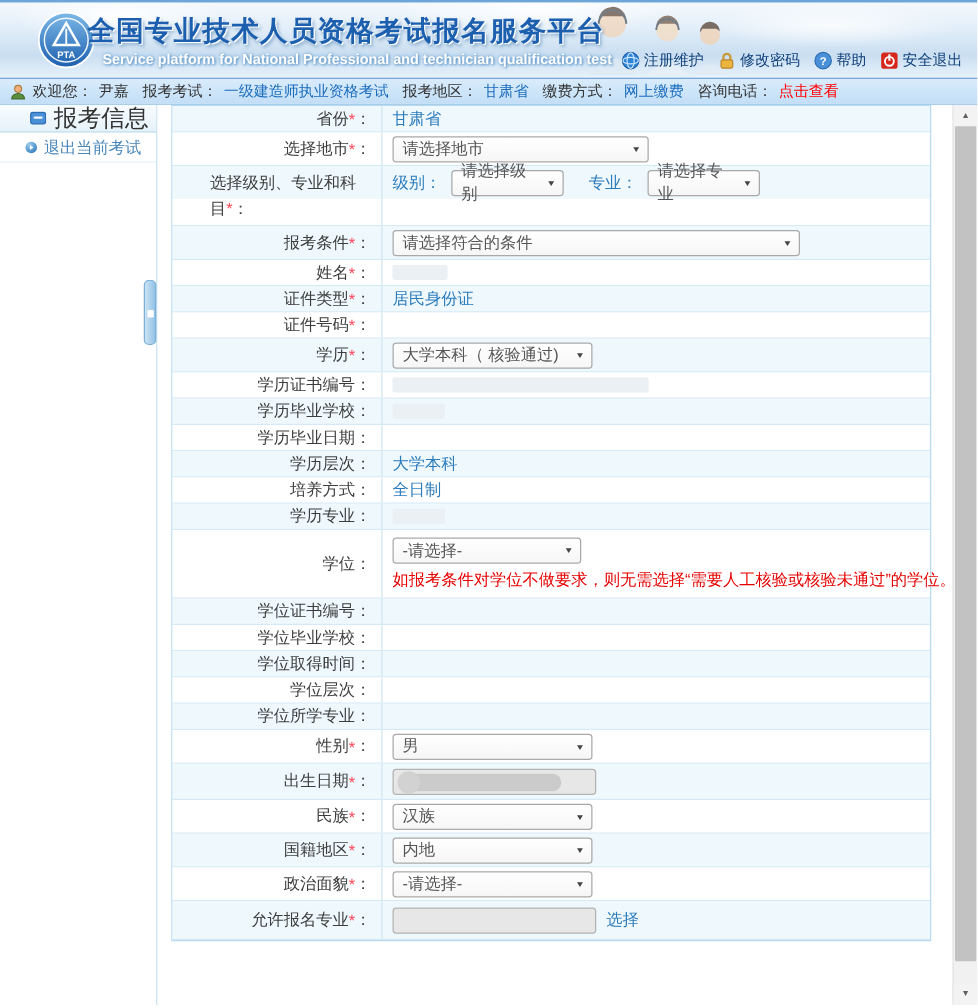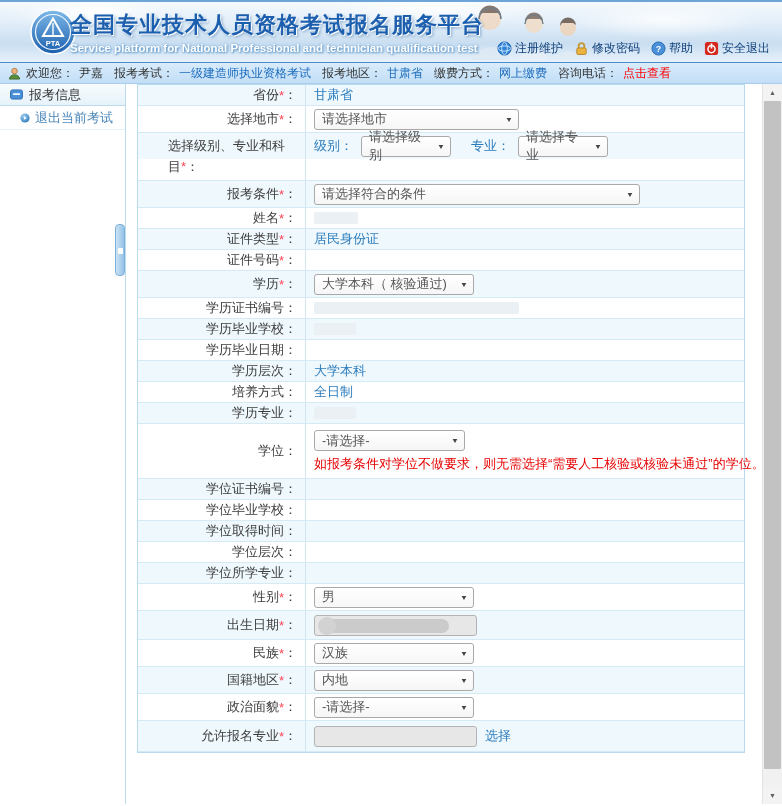--- a/index.html
+++ b/index.html
@@ -11,37 +11,37 @@
     background:linear-gradient(180deg,#f4f9fd 0%,#e2eef9 35%,#c9def1 70%,#e7f2fb 100%);}
   .header::before{content:"";position:absolute;inset:0;
     background:radial-gradient(120px 28px at 12% 18%,rgba(255,255,255,.95),rgba(255,255,255,0) 70%),
                radial-gradient(160px 30px at 55% 8%,rgba(255,255,255,.9),rgba(255,255,255,0) 70%),
                radial-gradient(140px 26px at 85% 30%,rgba(255,255,255,.8),rgba(255,255,255,0) 70%);}
   .logo{position:absolute;left:30px;top:7px;width:46px;height:46px;}
   .brand{position:absolute;left:70px;top:8px;white-space:nowrap;}
   .brand-title{font-size:22px;font-weight:bold;color:#1c5fae;letter-spacing:1px;
     text-shadow:1px 1px 0 #fff,2px 2px 3px rgba(70,120,170,.55);}
   .brand-sub{margin-top:2px;font-size:11.5px;font-weight:bold;color:#fff;
-    text-shadow:0 0 3px #6aa0cf,1px 1px 2px #5b93c6;}
+    text-shadow:0 0 3px #6aa0cf,1px 1px 2px #5b93c6;margin-left:12px;}
   .people{position:absolute;right:196px;top:0;}
   .hlinks{position:absolute;right:12px;bottom:5px;display:flex;align-items:center;gap:11px;
     font-size:12px;color:#10407a;z-index:3;}
   .hlink{display:flex;align-items:center;gap:3px;cursor:pointer;white-space:nowrap;}
 
   
   .userbar{height:22px;display:flex;align-items:center;gap:5px;padding-left:8px;font-size:12px;color:#333;
     background:linear-gradient(#d9ecfc,#c2def6);border-top:1px solid #4d8cc8;border-bottom:1px solid #a9cdeb;white-space:nowrap;}
   .ub-seg{margin-left:6px;}
   .ub-blue{color:#1c6dbd;}
   .ub-red{color:#fe0000;cursor:pointer;}
 
   
   .main{display:flex;height:720px;position:relative;}
   .sidebar{width:126px;border-right:1px solid #bcdcee;position:relative;background:#fff;}
-  .sb-head{height:22px;display:flex;align-items:center;gap:6px;padding-left:10px;font-size:13px;color:#333;
+  .sb-head{height:22px;display:flex;align-items:center;gap:6px;padding-left:24px;font-size:19px;color:#333;
     background:linear-gradient(#f8fcfe,#e6f2fa);border-bottom:1px solid #bcdcee;cursor:pointer;}
   .sb-item{height:24px;display:flex;align-items:center;gap:5px;padding-left:20px;font-size:13px;color:#4a86b8;
     border-bottom:1px solid #e3f1f9;cursor:pointer;}
   .sb-handle{position:absolute;left:115px;top:140px;width:10px;height:52px;border:1px solid #7bb0da;border-radius:4px;
     background:linear-gradient(90deg,#cde3f4,#93c2e6);z-index:6;cursor:pointer;}
   .sb-handle::after{content:"";position:absolute;left:2px;top:23px;width:5px;height:6px;background:#fff;border-radius:1px;}
 
   .content{flex:1;position:relative;background:#fff;}
   .crumb{height:22px;display:flex;align-items:center;gap:6px;padding-left:6px;font-size:12px;color:#555;
     background:linear-gradient(#ffffff,#f3f9fd);border-bottom:1px solid #e3f0f8;}

